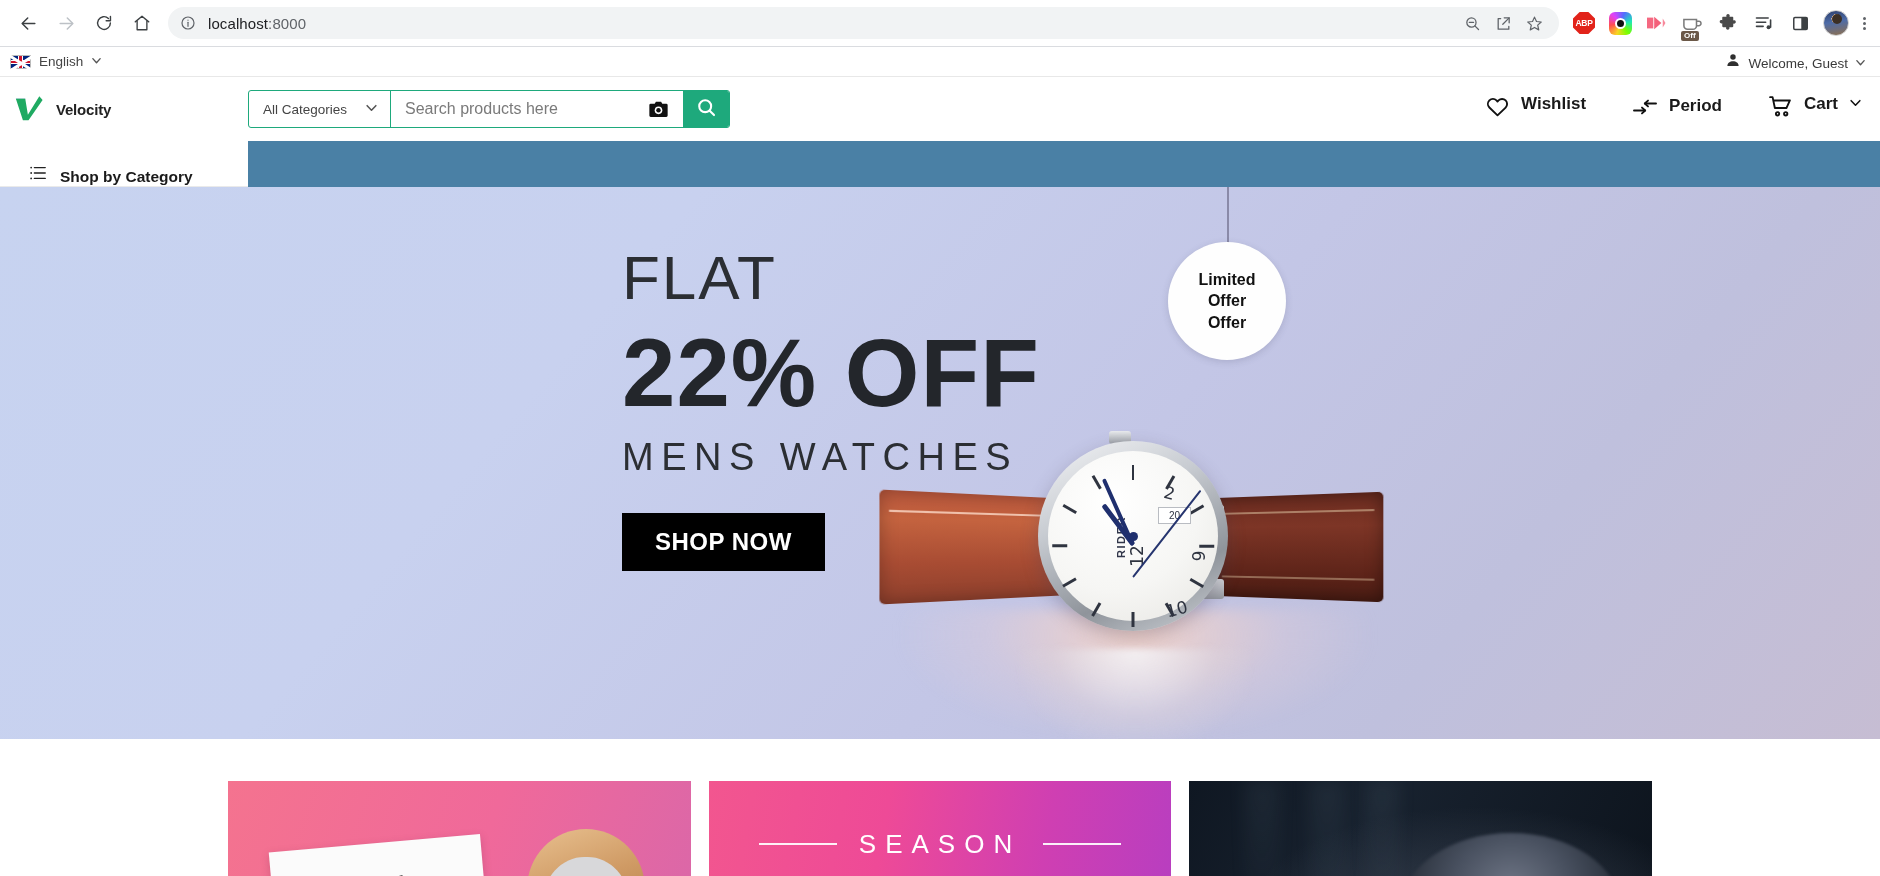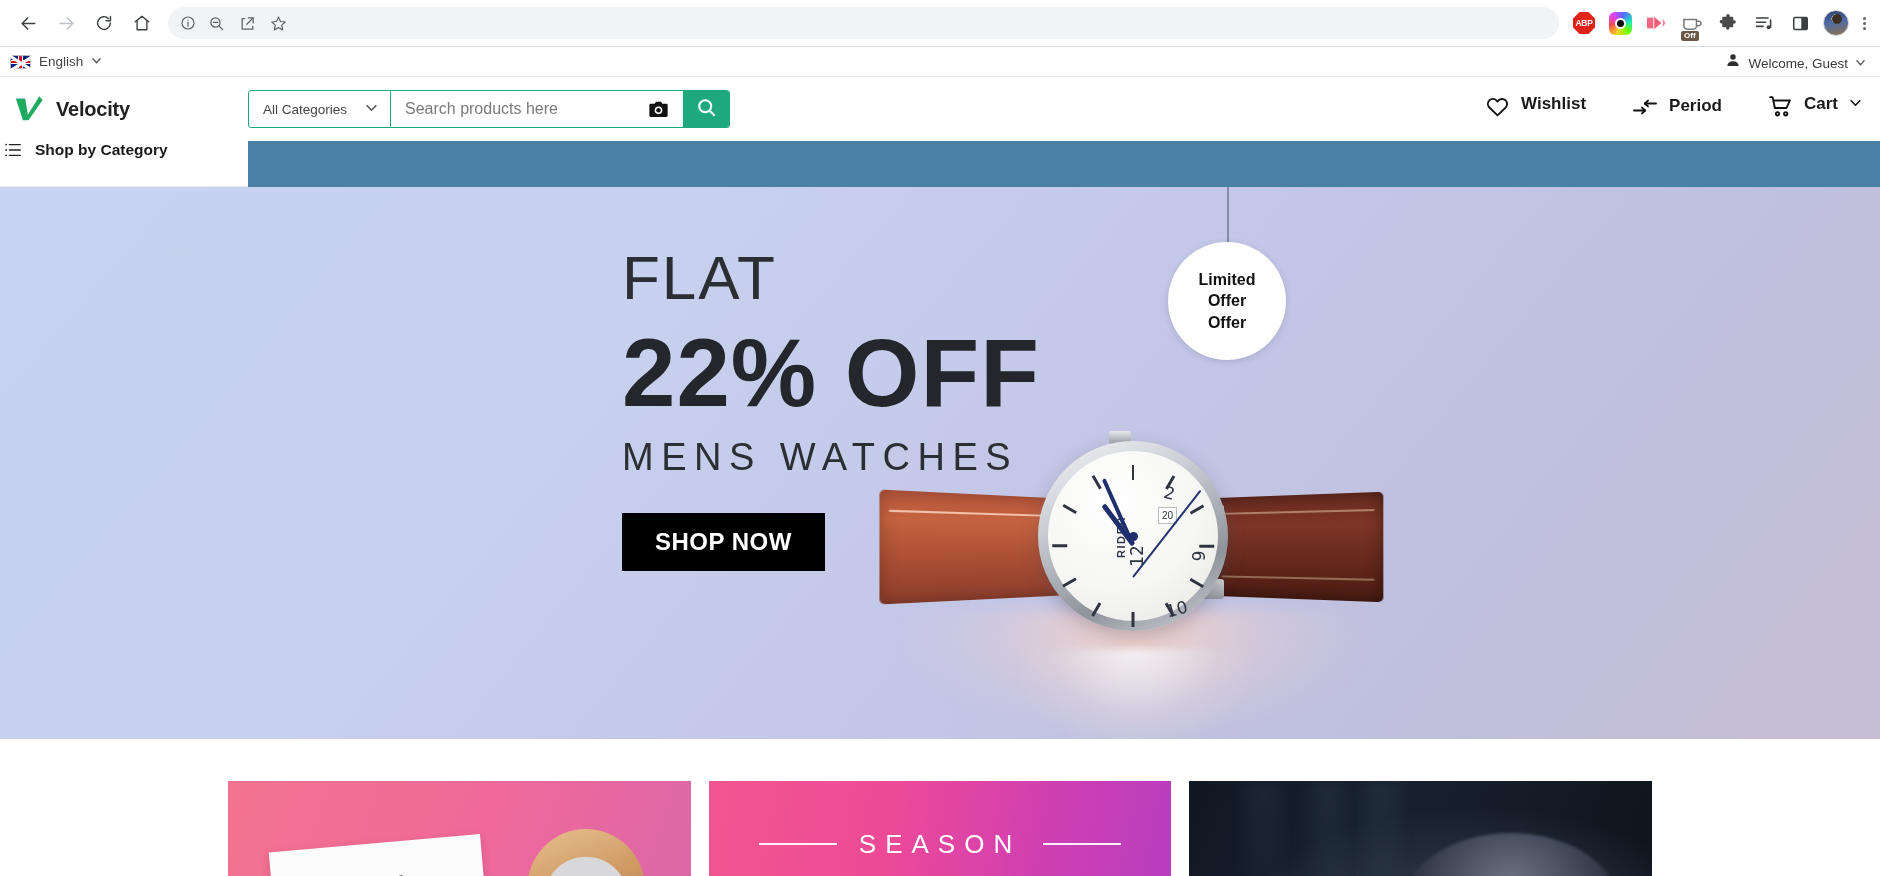--- a/index.html
+++ b/index.html
@@ -141,21 +141,21 @@
   .main-header {
     height: 64px;
     background: #ffffff;
     display: flex;
     align-items: center;
     padding: 0 18px 0 14px;
     position: relative;
   }
   .logo { display: flex; align-items: center; gap: 12px; width: 234px; cursor: pointer; }
   .logo-mark { width: 30px; height: 30px; position: relative; }
-  .logo-text { font-size: 20px; font-weight: bold; color: #222; letter-spacing: -0.2px; }
+  .logo-text { font-size: 15px; font-weight: bold; color: #222; letter-spacing: -0.2px; }
 
   .searchbar {
     display: flex;
     align-items: stretch;
     height: 38px;
     width: 482px;
     border: 1px solid #1ea97c;
     border-radius: 3px;
     overflow: hidden;
     background: #fff;
@@ -193,22 +193,22 @@
     display: flex; gap: 11px;
     font-size: 17px; font-weight: bold; color: #1a1a1a;
     cursor: pointer;
   }
 
   
   .cat-bar { height: 46px; display: flex; background: #4a80a5; }
   .cat-bar-left {
     width: 248px;
     background: #ffffff;
-    display: flex; align-items: flex-start; gap: 13px;
-    padding-left: 4px;
+    display: flex; align-items: flex-end; gap: 13px;
+    padding-left: 29px;
     font-size: 15.5px; font-weight: bold; color: #1a1a1a;
     cursor: pointer;
     border-bottom: 1px solid #eaeaea;
   }
   .cat-bar-right { flex: 1; }
 
   
   .hero {
     height: 552px;
     position: relative;
@@ -357,21 +357,21 @@
     transform-origin: 50% 81px;
     margin-left: -1.25px;
   }
   .dial-brand {
     position: absolute; left: 52px; top: 80px;
     font-size: 11px; letter-spacing: 1.6px; color: #31364a;
     transform: rotate(-90deg); font-weight: 600;
   }
   .date-win {
     position: absolute; left: 110px; top: 56px;
-    width: 19px; height: 17px;
+    width: 33px; height: 17px;
     background: #fff; border: 1px solid #b9bcc2;
     font-size: 10px; color: #2d3240;
     display:flex; align-items:center; justify-content:center;
   }
   .hand {
     position: absolute; background: #1f2f6e; border-radius: 2px; transform-origin: 50% 100%;
   }
   .hand.hour  { left: 50%; top: 44px; width: 4.5px; height: 50px; margin-left: -2.25px; transform: rotate(-37deg); }
   .hand.min   { left: 50%; top: 22px; width: 3.5px; height: 72px; margin-left: -1.75px; transform: rotate(-24deg); }
   .hand.sec   { left: 50%; top: 16px; width: 1.6px; height: 110px; margin-left: -0.8px; background:#26356f; transform: rotate(38deg); }
@@ -486,20 +486,21 @@
   </div>
 
   <div class="omnibox">
     <span class="info-icon">
       <svg width="16" height="16" viewBox="0 0 24 24" fill="none" stroke="currentColor" stroke-width="1.8">
           <circle cx="12" cy="12" r="9"></circle>
           <line x1="12" y1="11" x2="12" y2="17" stroke-linecap="round"></line>
           <circle cx="12" cy="7.8" r="0.9" fill="currentColor" stroke="none"></circle>
         </svg>
     </span>
+    <span class="url"><span>localhost</span><span class="port">:8000</span></span>
     <span class="omni-actions">
       <span class="oa">
         <svg width="17" height="17" viewBox="0 0 24 24" fill="none" stroke="currentColor" stroke-width="1.8" stroke-linecap="round">
             <circle cx="10.5" cy="10.5" r="6.5"></circle>
             <line x1="15.3" y1="15.3" x2="20.5" y2="20.5"></line>
             <line x1="7.5" y1="10.5" x2="13.5" y2="10.5"></line>
           </svg>
       </span>
       <span class="oa">
         <svg width="17" height="17" viewBox="0 0 24 24" fill="none" stroke="currentColor" stroke-width="1.8" stroke-linecap="round" stroke-linejoin="round">

